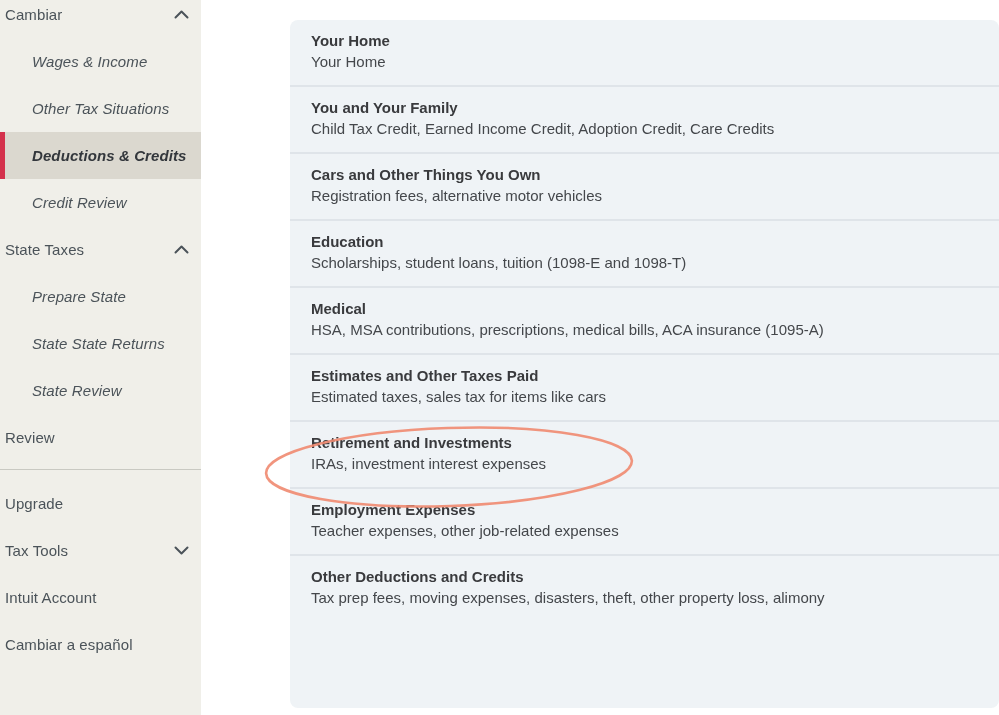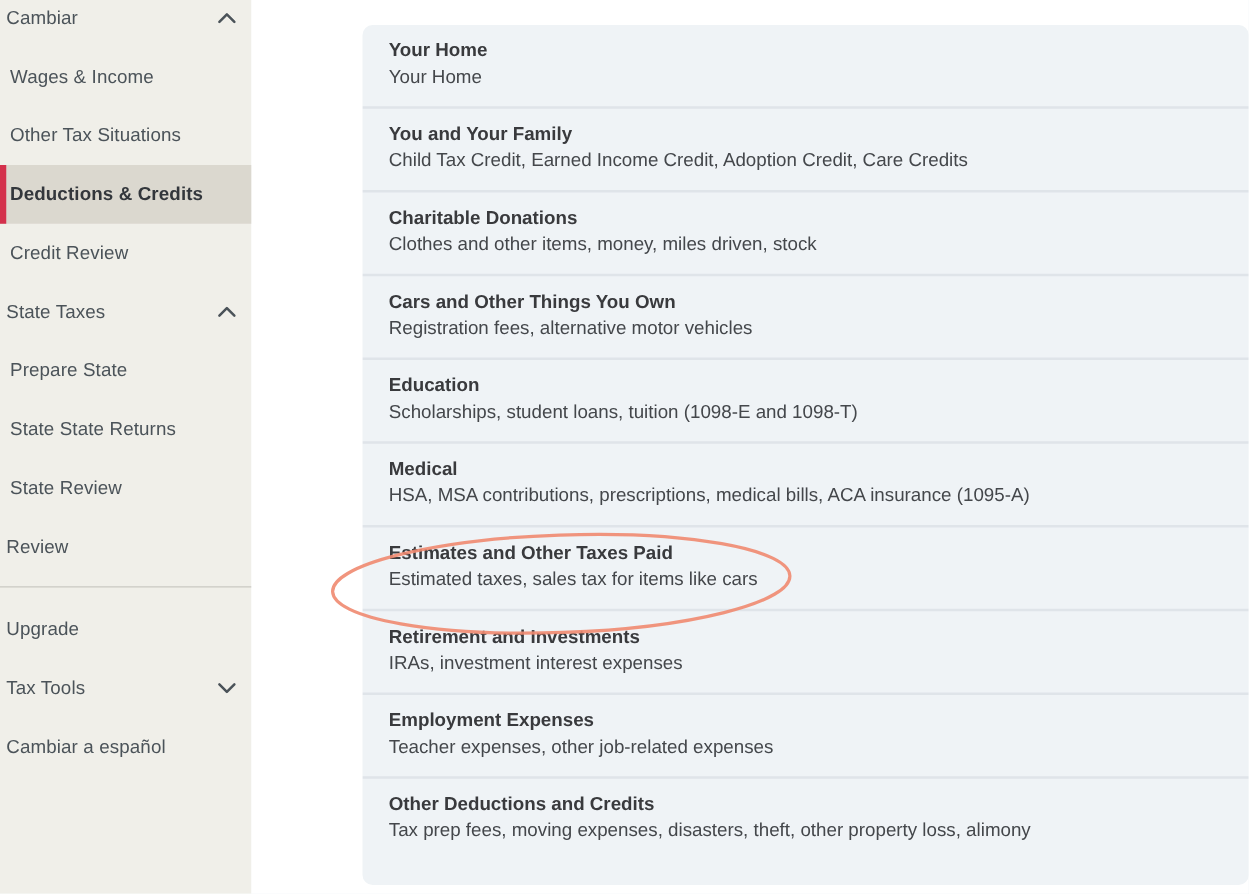--- a/index.html
+++ b/index.html
@@ -14,21 +14,21 @@
     position:absolute;left:0;top:0;width:201px;height:715px;
     background:var(--sidebar-bg,#f0efe9);
   }
   .sb-list{position:relative;top:-9px;}
   .sb-item{
     height:47px;display:flex;align-items:center;
     padding:0 12px 0 5px;
     font-size:15px;color:var(--sidebar-text,#4b5359);
     letter-spacing:.1px;cursor:pointer;
   }
-  .sb-item.sub{padding-left:8px;}
+  .sb-item.sub{padding-left:32px;font-style:italic;}
   .sb-item.selected{
     background:var(--selected-bg,#dbd8cf);
     box-shadow:inset 5px 0 0 var(--accent-red,#d4314c);
     color:#33373c;font-weight:700;
   }
   .chev{margin-left:auto;display:flex;align-items:center;color:#4b5359;}
   .chev svg{display:block;}
   .sb-divider{
     height:1px;background:#c9c9c2;margin:8px 0 10px 0;
   }
@@ -126,44 +126,43 @@
 
     <div class="sb-item">
       <span>Tax Tools</span>
       <span class="chev">
         <svg width="15" height="9" viewBox="0 0 15 9">
             <path d="M1.5 1.5 L7.5 7.5 L13.5 1.5" fill="none" stroke="currentColor" stroke-width="2" stroke-linecap="round" stroke-linejoin="round"></path>
           </svg>
       </span>
     </div>
 
+    <div class="sb-item">
+      <span>Intuit Account</span>
+    </div>
 
     <div class="sb-item">
       <span>Cambiar a español</span>
     </div>
 
   </div>
 </nav>
 
 <main class="panel">
 
   <div class="cat-row">
     <div class="cat-title">Your Home</div>
     <div class="cat-sub">Your Home</div>
   </div>
 
   <div class="cat-row">
     <div class="cat-title">You and Your Family</div>
     <div class="cat-sub">Child Tax Credit, Earned Income Credit, Adoption Credit, Care Credits</div>
   </div>
 
-  <div class="cat-row">
-    <div class="cat-title">Charitable Donations</div>
-    <div class="cat-sub">Clothes and other items, money, miles driven, stock</div>
-  </div>
 
   <div class="cat-row">
     <div class="cat-title">Cars and Other Things You Own</div>
     <div class="cat-sub">Registration fees, alternative motor vehicles</div>
   </div>
 
   <div class="cat-row">
     <div class="cat-title">Education</div>
     <div class="cat-sub">Scholarships, student loans, tuition (1098-E and 1098-T)</div>
   </div>

